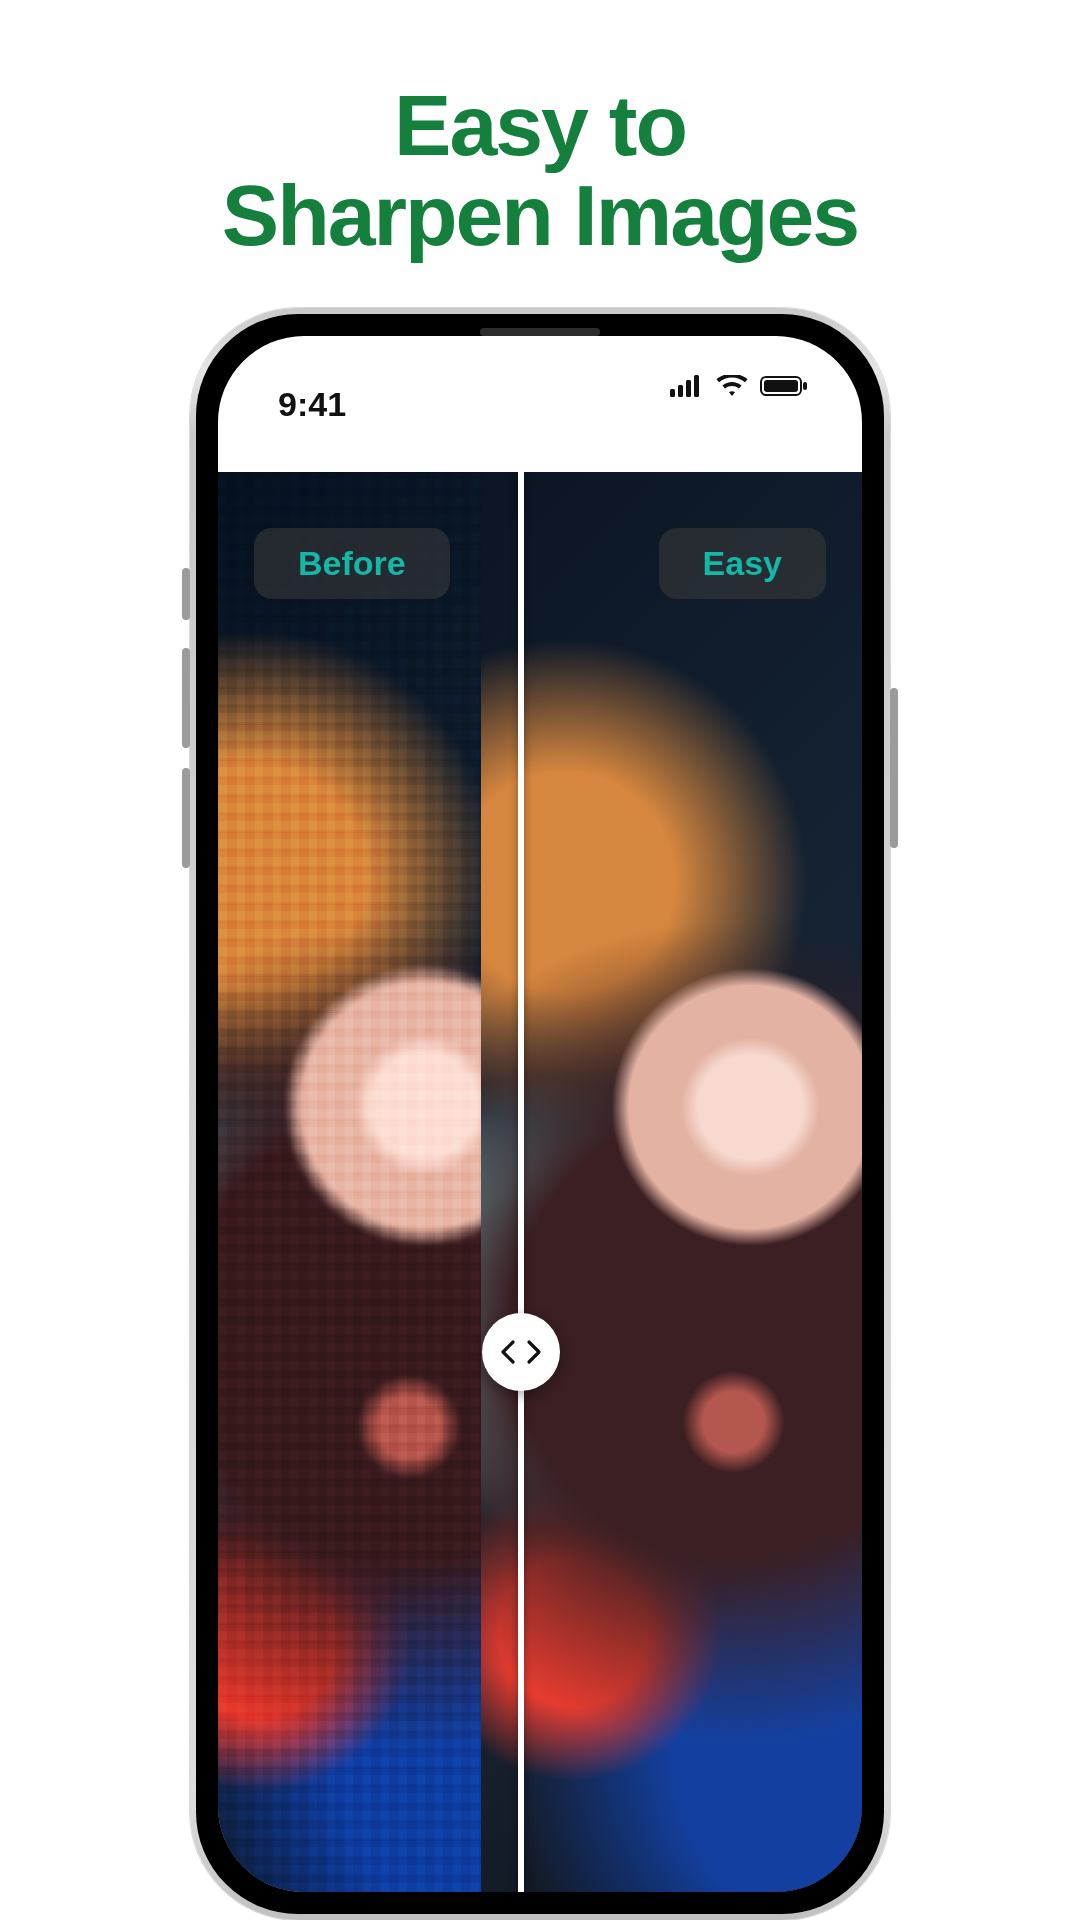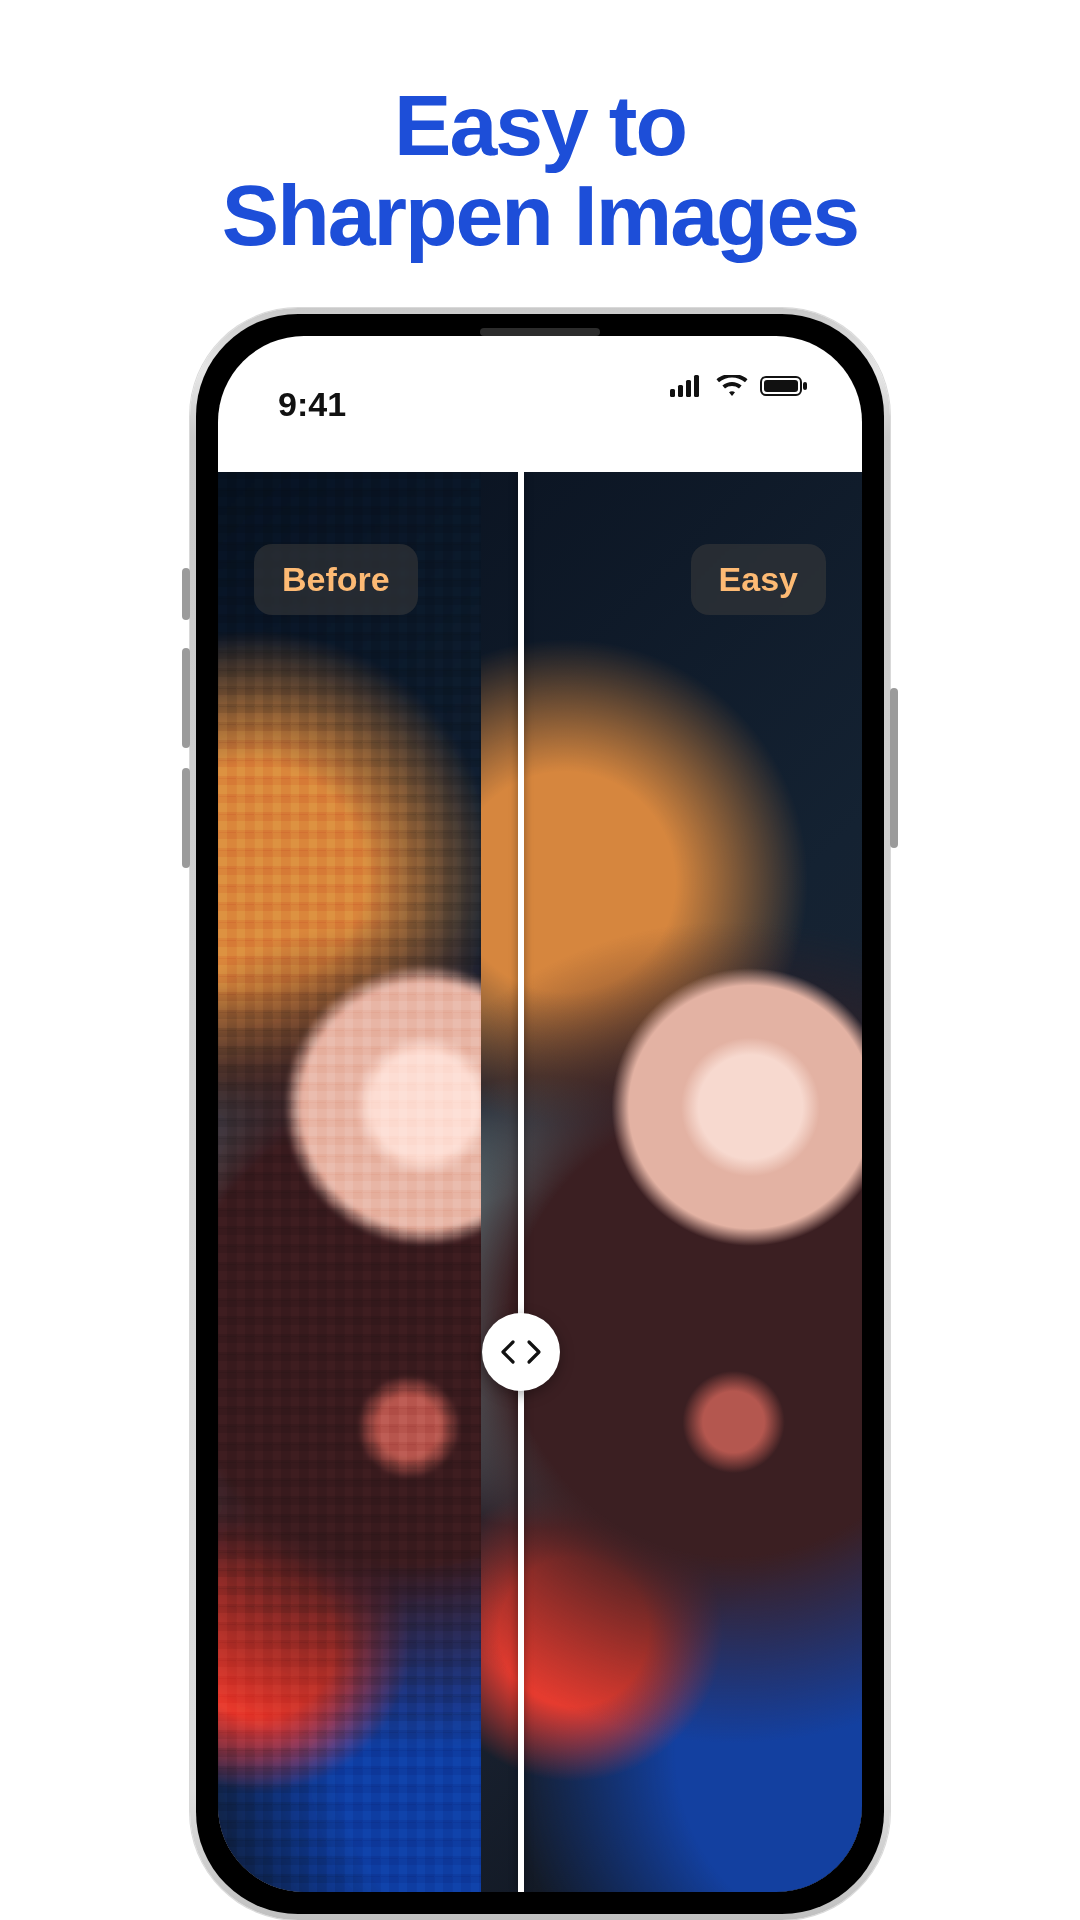--- a/index.html
+++ b/index.html
@@ -8,21 +8,21 @@
   .page { position: relative; width: 1080px; height: 1920px; }
 
   .headline {
     position: absolute;
     top: 80px; left: 0; right: 0;
     text-align: center;
     font-weight: 700;
     font-size: 86px;
     line-height: 1.05;
     letter-spacing: -2px;
-    color: #1d4ed8;
+    color: #15803d;
     white-space: pre-line;
   }
 
   
   .phone {
     position: absolute;
     left: 50%; transform: translateX(-50%);
     top: 308px;
     width: 700px;
     height: 1612px; 
@@ -128,25 +128,25 @@
     width: 78px; height: 78px; margin-left: -39px; margin-top: -39px;
     border-radius: 50%; background: #fff;
     display: flex; align-items: center; justify-content: center;
     box-shadow: 0 4px 14px rgba(0,0,0,.35);
     cursor: ew-resize;
   }
   .handle svg { display:block; }
 
   
   .pill {
-    position: absolute; top: 72px;
-    padding: 16px 28px;
+    position: absolute; top: 56px;
+    padding: 16px 44px;
     border-radius: 18px;
     background: rgba(60,60,60,.55);
-    color: #fdba74; font-weight: 600; font-size: 34px;
+    color: #14b8a6; font-weight: 600; font-size: 34px;
     backdrop-filter: blur(2px);
   }
   .pill.before-pill { left: 36px; }
   .pill.after-pill  { right: 36px; }
 </style>
 </head>
 <body>
 
 <div class="page">
 

